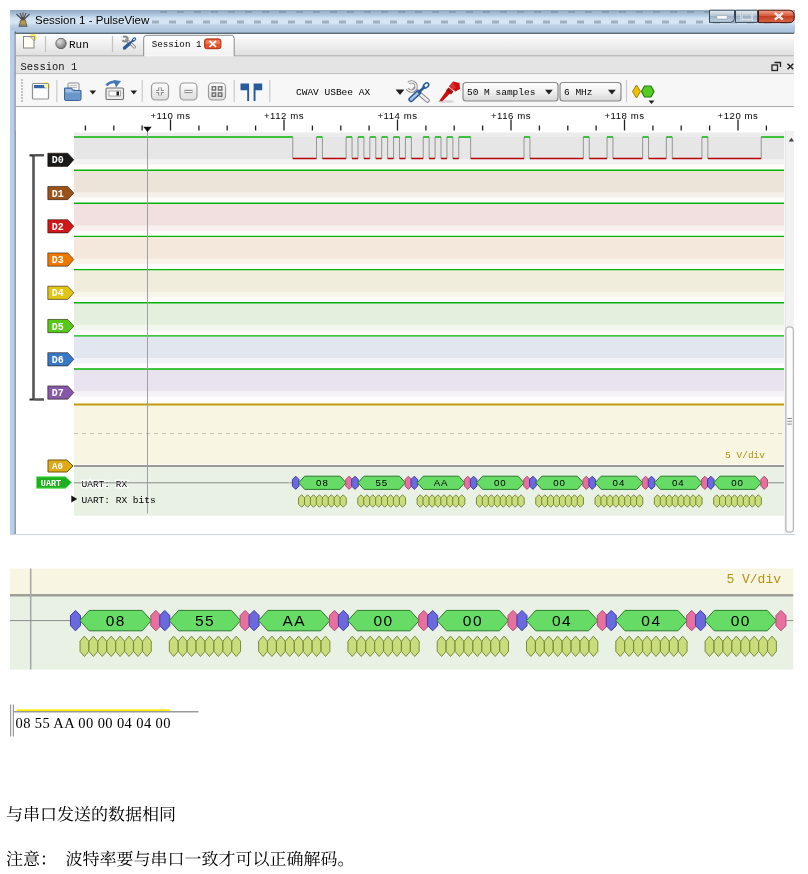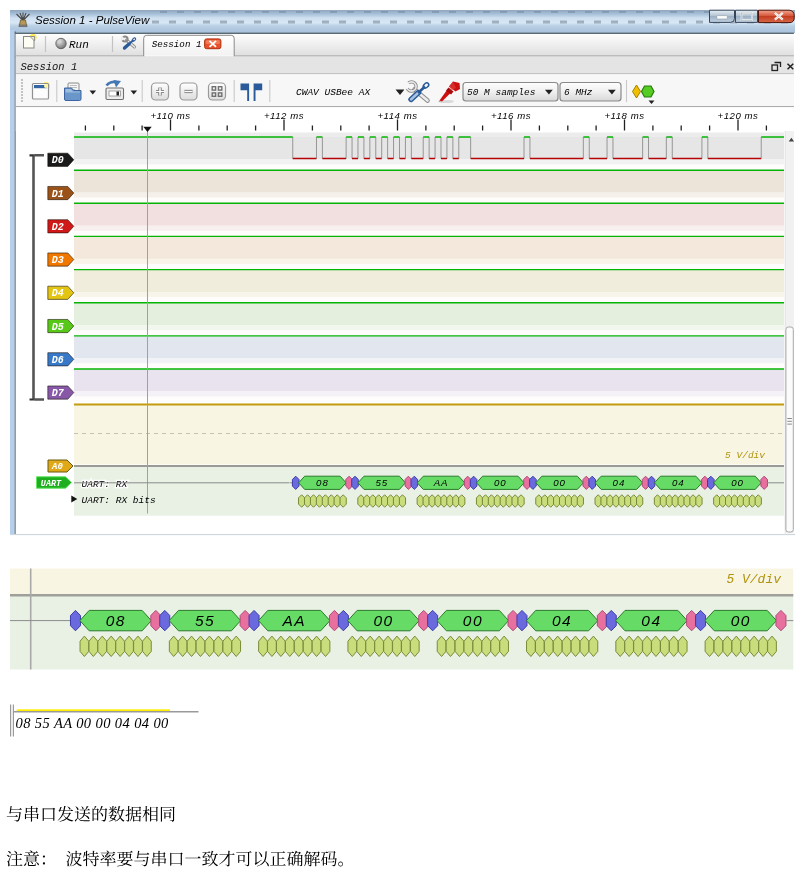--- a/index.html
+++ b/index.html
@@ -1,15 +1,15 @@
 <!DOCTYPE html>
 <html><head><meta charset="utf-8"><title>Session 1 - PulseView</title>
 <style>
 html,body{margin:0;padding:0;background:#fff;}
-#page{position:relative;width:808px;height:874px;overflow:hidden;font-style:italic;}
+#page{position:relative;width:808px;height:874px;overflow:hidden;}
 </style></head>
 <body>
 <div id="page">
 <svg width="808" height="874" viewBox="0 0 808 874">
 <defs>
 <linearGradient id="titlebar" x1="0" y1="0" x2="0" y2="1">
  <stop offset="0" stop-color="#8ea6bd"></stop>
           <stop offset="0.18" stop-color="#a9c1d9"></stop>
  <stop offset="0.35" stop-color="#cfe0f0"></stop>
           <stop offset="0.55" stop-color="#d8e7f5"></stop>

